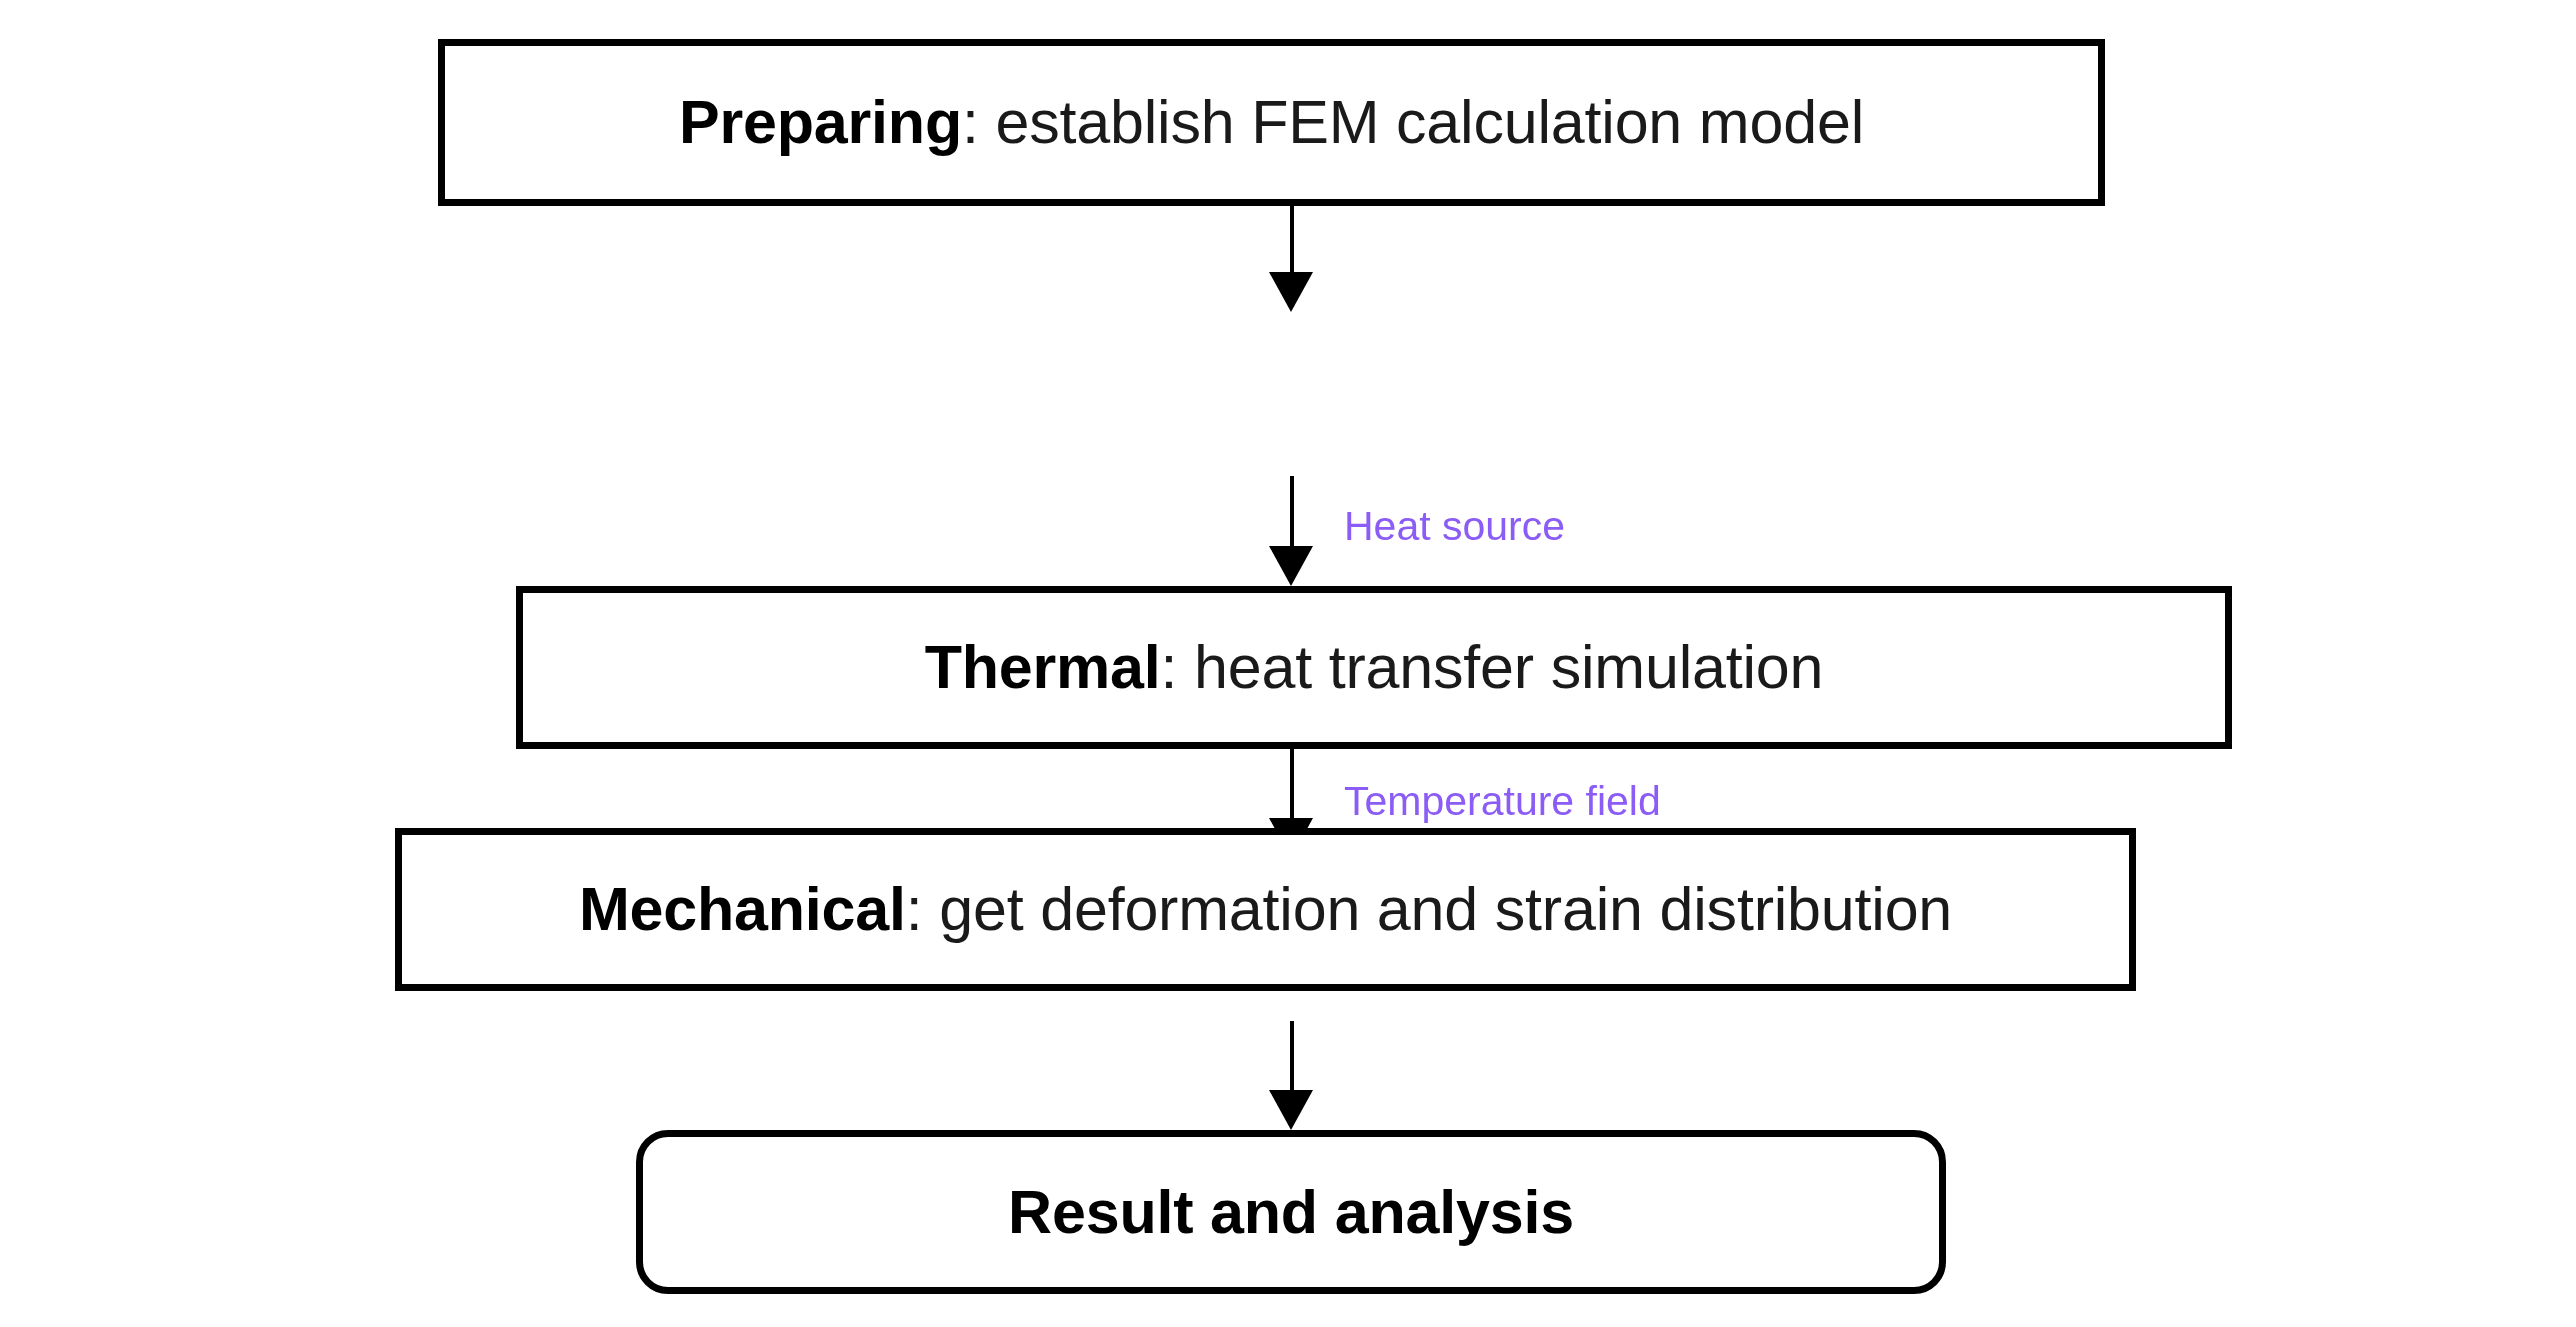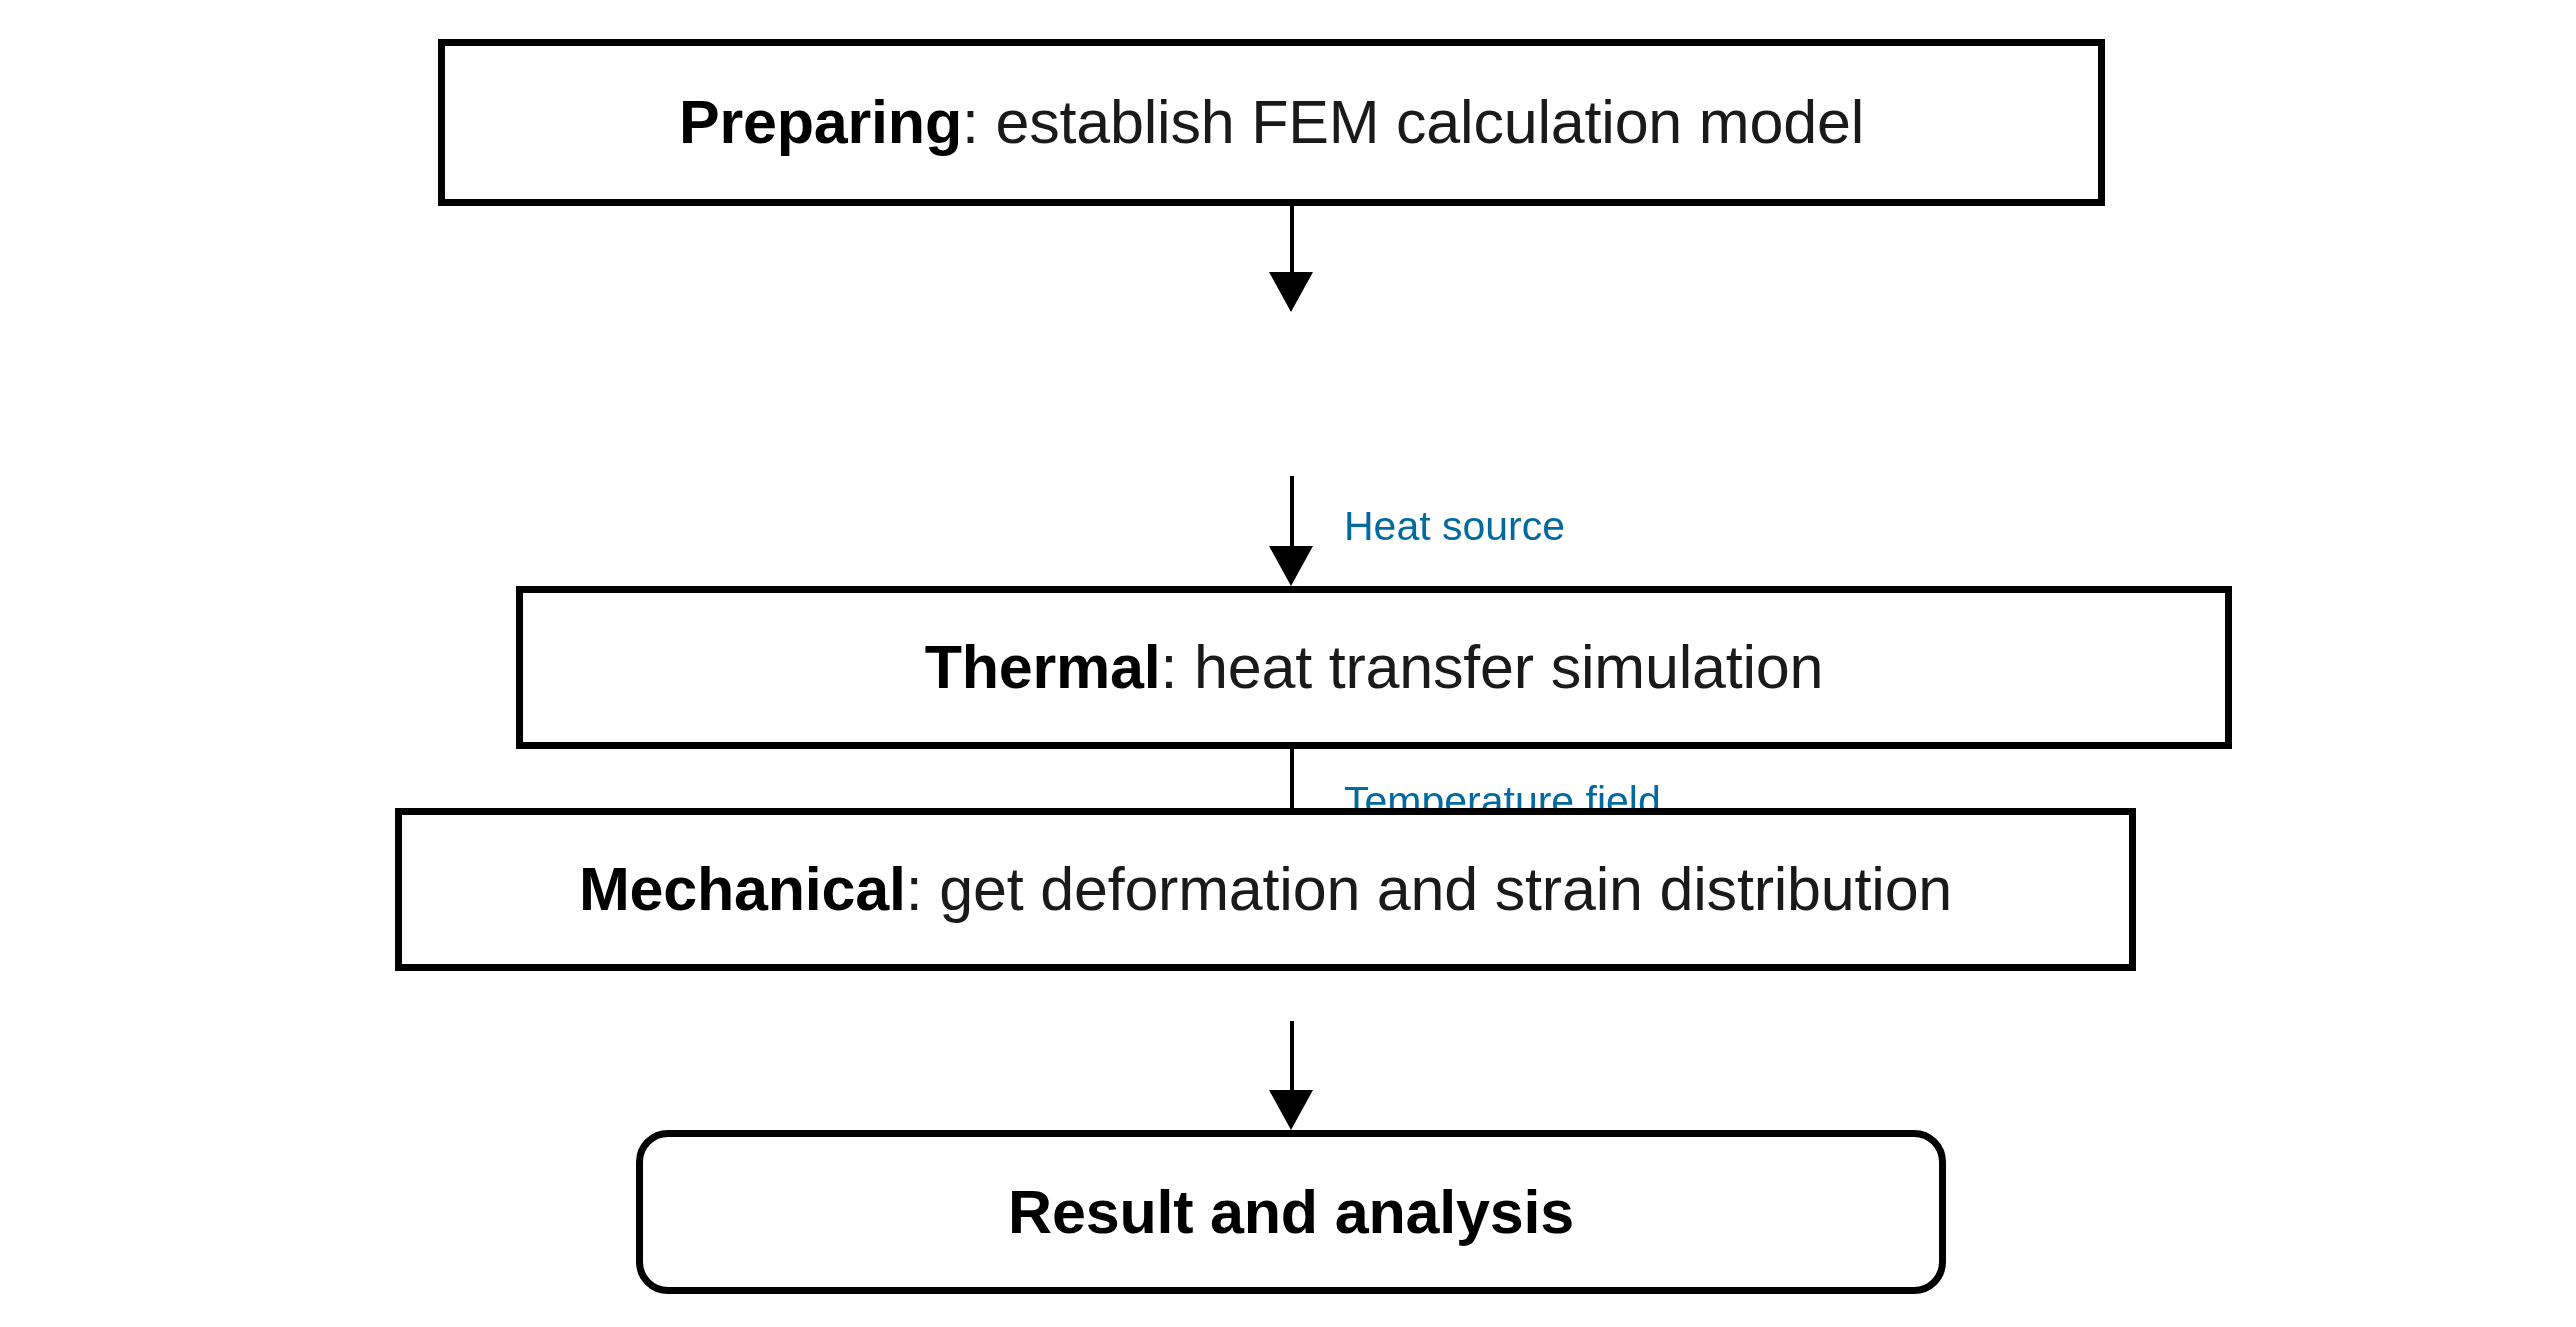--- a/index.html
+++ b/index.html
@@ -46,21 +46,21 @@
     font-weight: 400;
   }
   .node.all-bold .rest {
     font-weight: 700;
     color: #000000;
   }
 
   #node-preparing      { left: 438px;  top: 39px;   width: 1667px; height: 167px; }
   #node-electromagnetic{ left: 39px;   top: 312px;  width: 2355px; height: 164px; }
   #node-thermal        { left: 516px;  top: 586px;  width: 1716px; height: 163px; }
-  #node-mechanical     { left: 395px;  top: 808px;  width: 1741px; height: 163px; }
+  #node-mechanical     { left: 395px;  top: 828px;  width: 1741px; height: 163px; }
   #node-result         { left: 636px;  top: 1130px; width: 1310px; height: 164px; border-radius: 32px; }
 
   
   .connector {
     position: absolute;
     left: 1292px;
     width: 0;
   }
   .connector .shaft {
     position: absolute;
@@ -93,21 +93,21 @@
 
   #conn-4 { top: 1021px; height: 109px; }
   #conn-4 .shaft { height: 69px; }
   #conn-4 .head  { top: 69px; }
 
   
   .edge-label {
     position: absolute;
     font-size: 41px;
     font-weight: 400;
-    color: #0369a1;
+    color: #8b5cf6;
     white-space: nowrap;
     line-height: 1;
   }
   #label-heat-source       { left: 1344px; top: 506px; }
   #label-temperature-field { left: 1344px; top: 781px; }
 </style>
 </head>
 <body>
 
 <div id="canvas">

